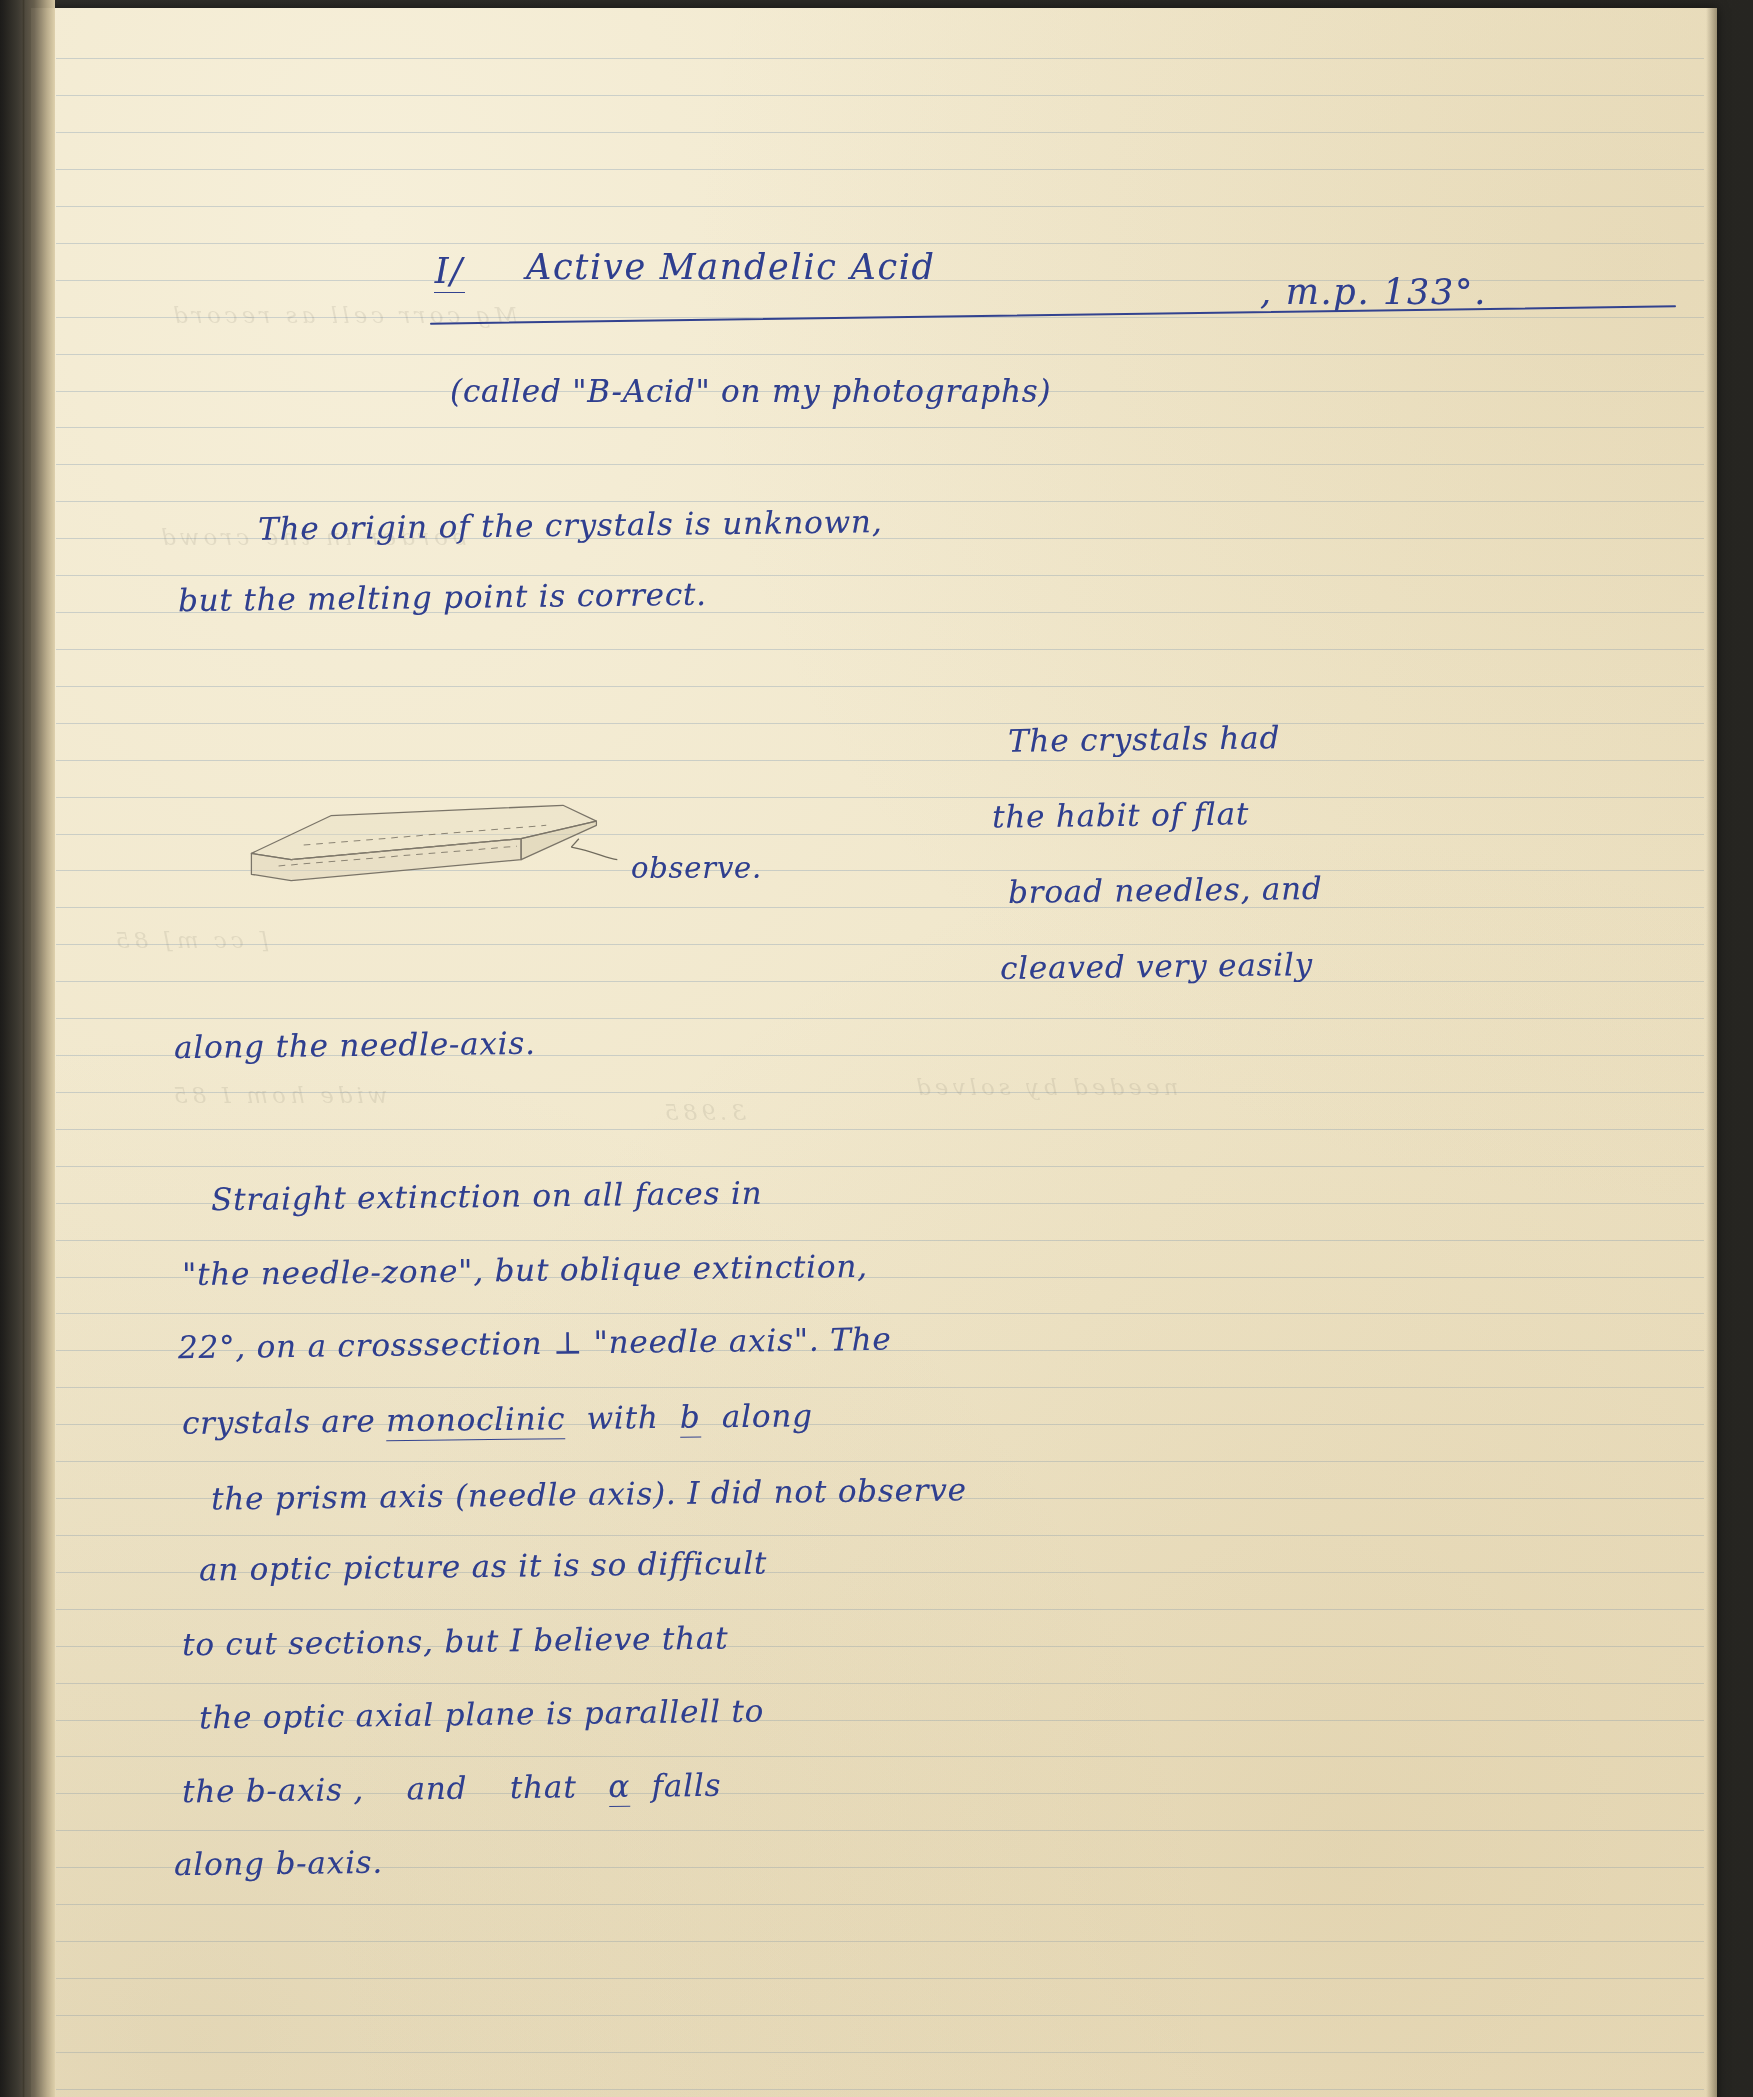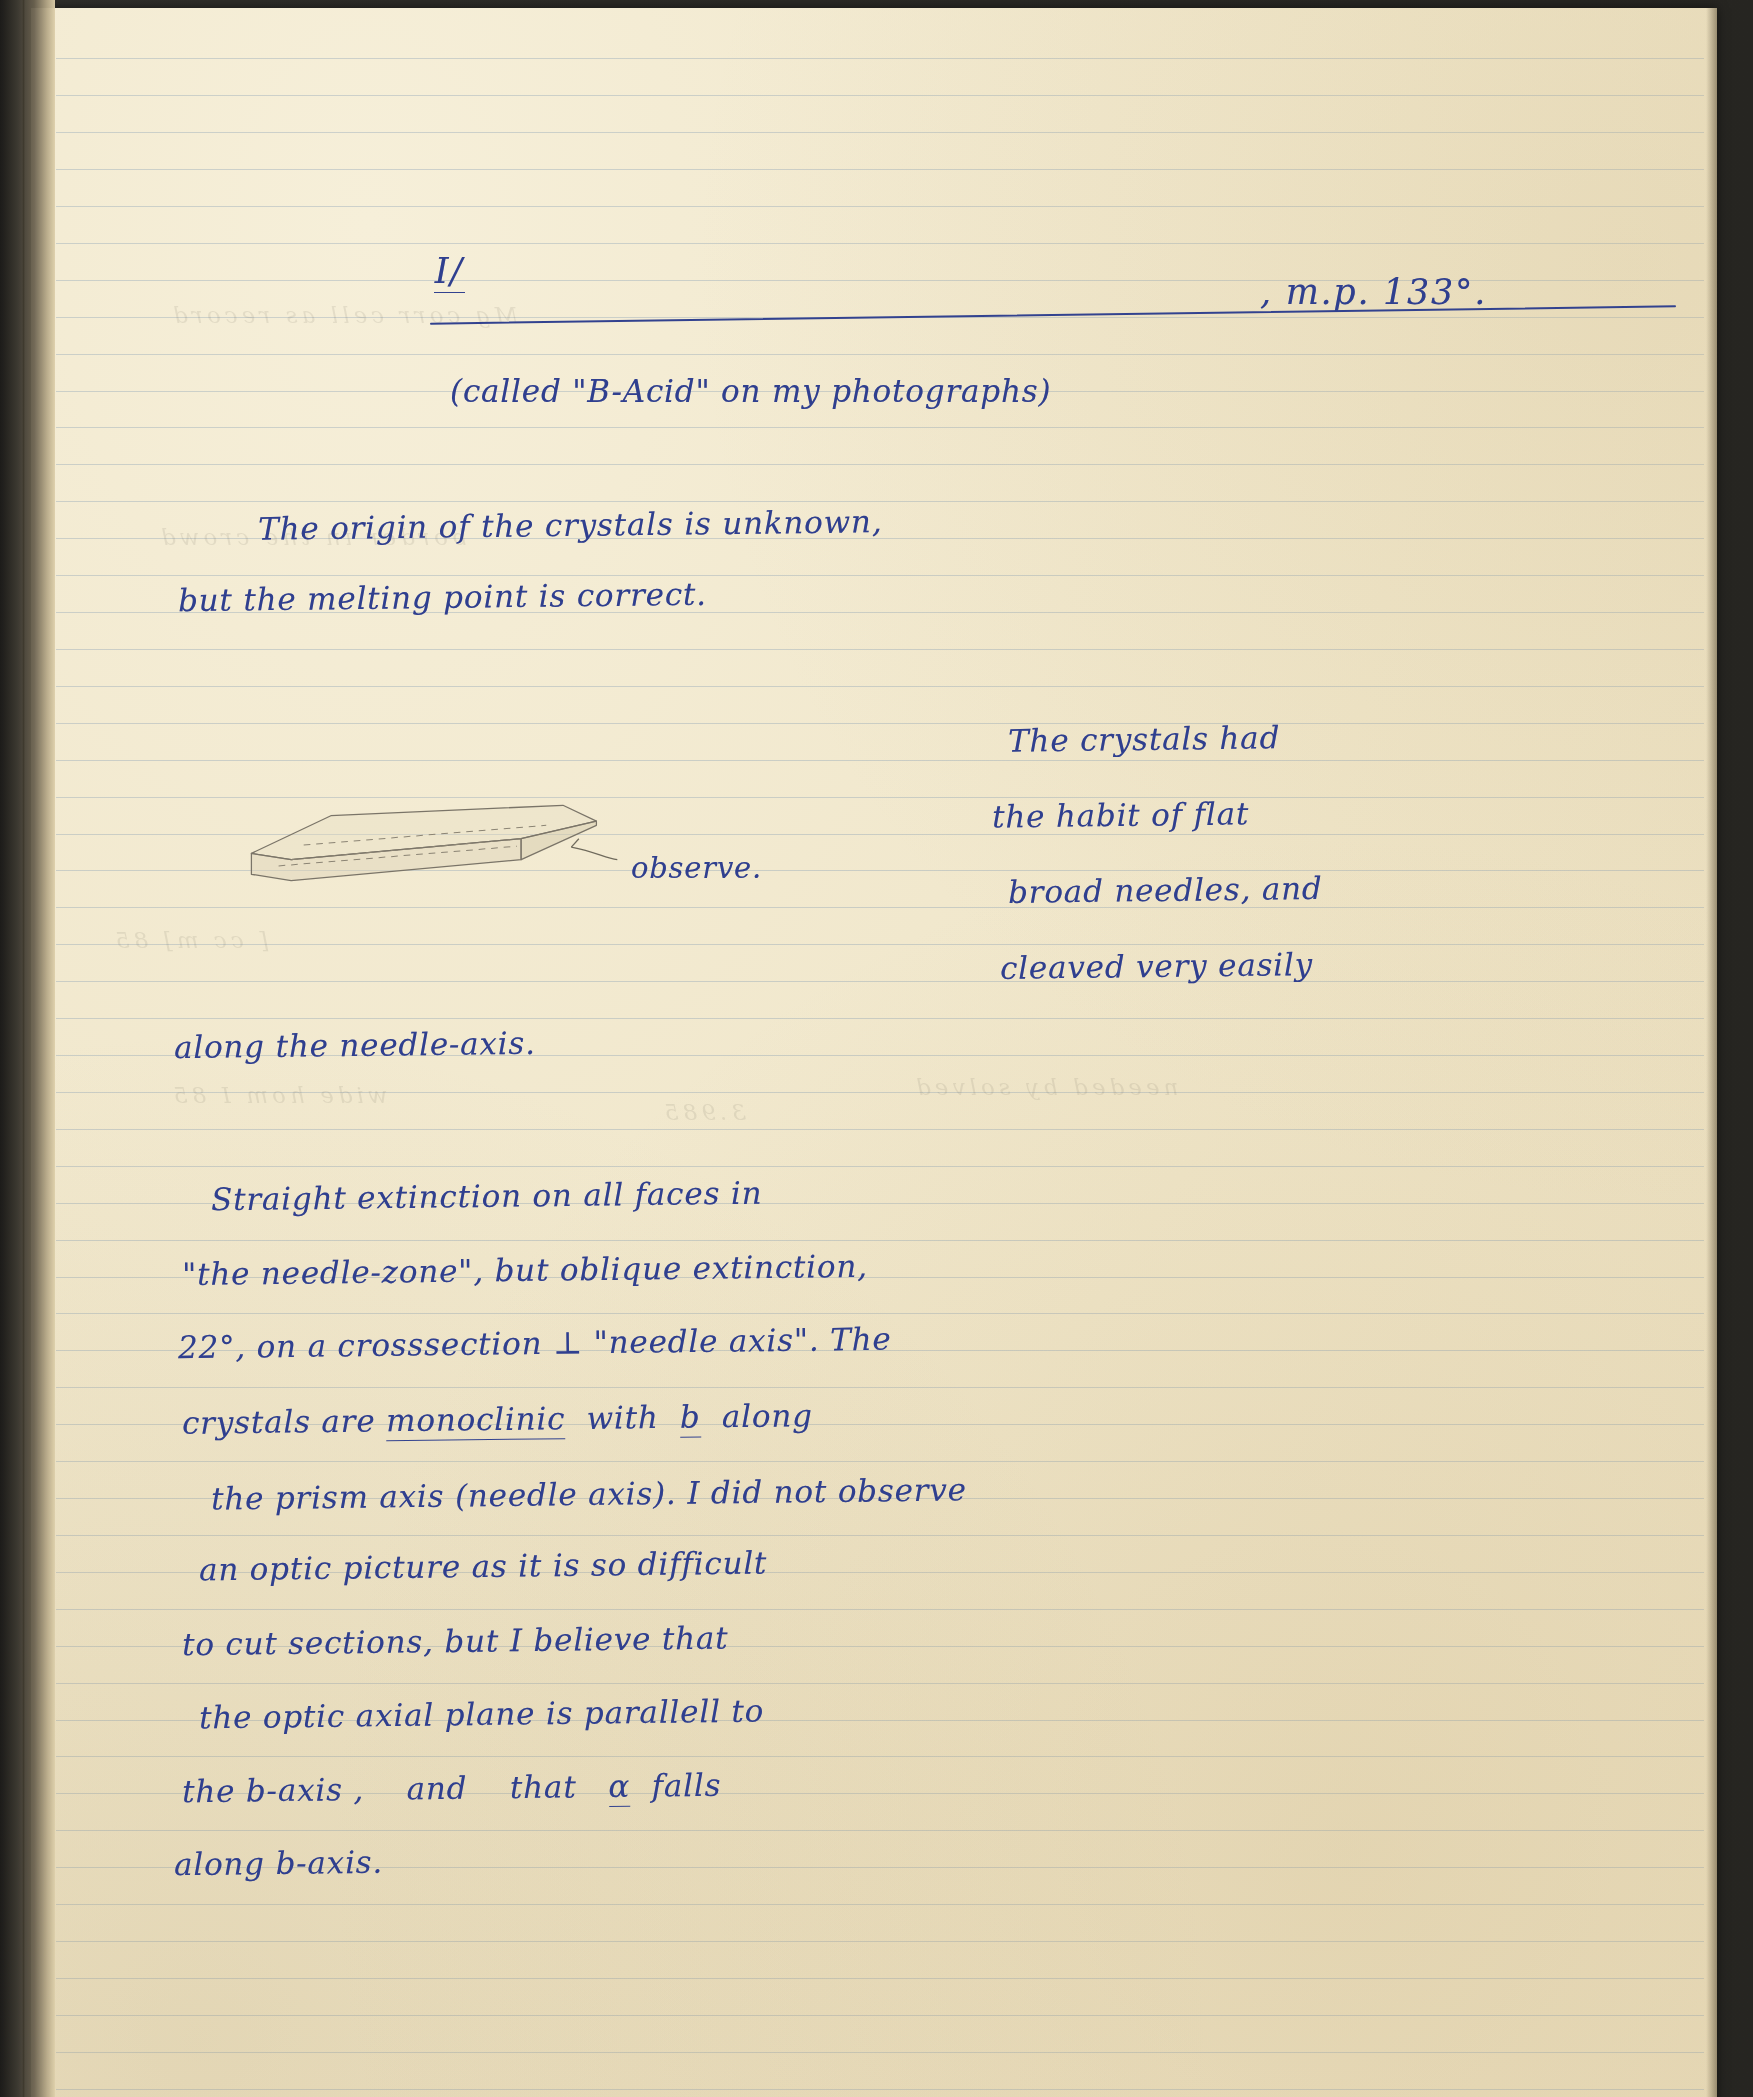--- a/index.html
+++ b/index.html
@@ -239,20 +239,21 @@
       <div class="st" style="left:126px; top:516px;">border   in   the   crowd</div>
       <div class="st" style="left:80px; top:919px;">[  cc  m]  85</div>
       <div class="st" style="left:629px; top:1091px;">3.985</div>
       <div class="st" style="left:138px; top:1074px;">wide    hom   I   85</div>
       <div class="st" style="left:881px; top:1066px;">needed   by   solved</div>
     </div>
 
     <div class="hand title" style="left:403px; top:243px;">
       <span class="boxed-roman">I/</span>
     </div>
+    <div class="hand title" style="left:495px; top:239px;">Active Mandelic Acid</div>
     <div class="hand title" style="left:1229px; top:264px;">, m.p.  133°.</div>
     <div class="underline-title" style="left:399px; top:306px; width:1246px;"></div>
 
     <div class="hand subtitle" style="left:419px; top:365px;">(called "B-Acid" on my photographs)</div>
 
     <div class="hand ink-line" style="left:227px; top:499px;">The origin of the crystals is unknown,</div>
     <div class="hand ink-line" style="left:147px; top:571px;">but the melting point is correct.</div>
 
     <div class="sketch">
       <svg width="419" height="138" viewBox="0 0 1000 330" fill="none">

